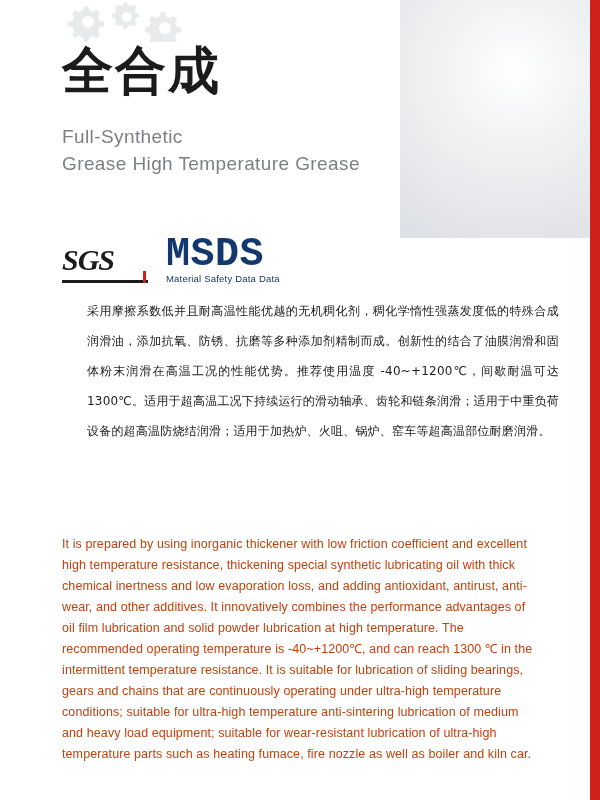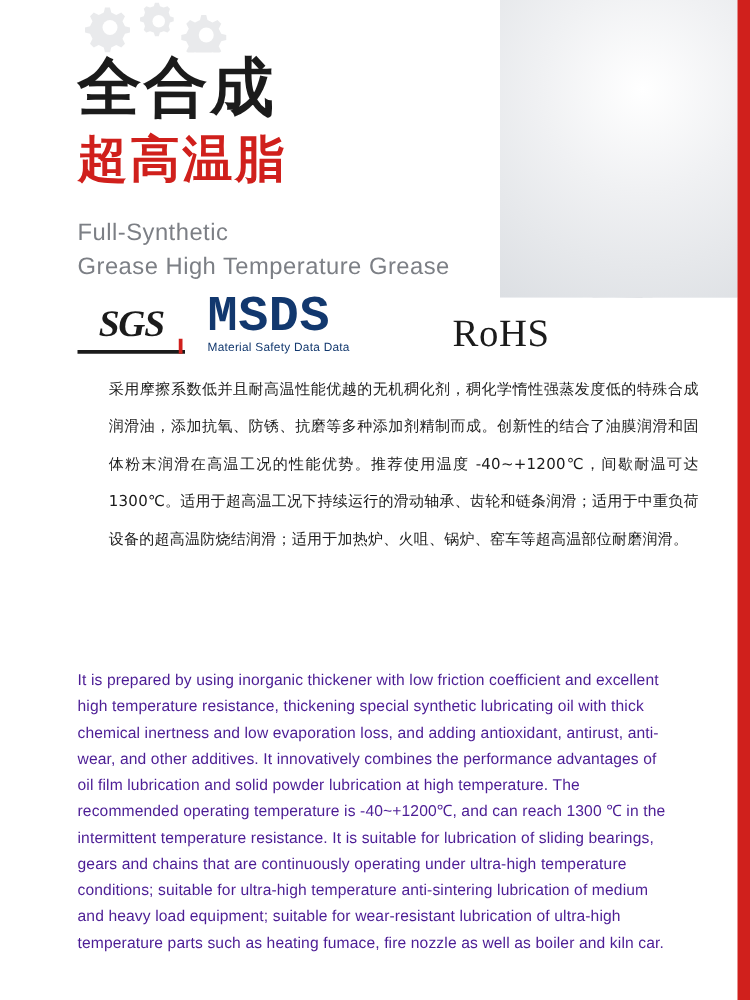--- a/index.html
+++ b/index.html
@@ -95,21 +95,20 @@
     width: 470px;
     height: 48px;
     display: flex;
     align-items: flex-end;
     gap: 18px;
   }
   .cert-sgs {
     position: relative;
     width: 86px;
     height: 40px;
-    text-align: center;
   }
   .cert-sgs .sgs-text {
     font-family: "Liberation Serif", serif;
     font-weight: bold;
     font-style: italic;
     font-size: 30px;
     color: #1b1b1b;
     letter-spacing: -1px;
     line-height: 32px;
   }
@@ -169,21 +168,21 @@
     margin-left: 25px;
   }
   
   .body-en {
     position: absolute;
     left: 62px;
     top: 534px;
     width: 472px;
     font-family: "Liberation Sans", sans-serif;
     font-size: 12.5px;
-    color: #4c1d95;
+    color: #c2410c;
     line-height: 21px;
     text-align: left;
     letter-spacing: 0.1px;
   }
 </style>
 </head>
 <body>
 
 <div class="page">
 
@@ -230,40 +229,36 @@
       <path d="M93 62 Q96 120 104 152 Q112 186 114 230 L106 230 Q104 186 97 152 Q92 120 93 62 Z" fill="#ffffff" opacity="0.55"></path>
 
       <path d="M78 170 Q94 162 110 172" stroke="#c7cbd0" stroke-width="2" fill="none" opacity="0.7"></path>
       <path d="M74 196 Q94 186 114 198" stroke="#c7cbd0" stroke-width="2" fill="none" opacity="0.6"></path>
       <path d="M70 220 Q94 210 118 222" stroke="#c7cbd0" stroke-width="2" fill="none" opacity="0.5"></path>
     </svg>
   </div>
 
   <div class="title-block">
     <div class="title-cn1">全合成</div>
-    <div class="title-cn2">超高温脂</div>
     <div class="title-en">
       <div>Full-Synthetic</div>
       <div>Grease High Temperature Grease</div>
     </div>
   </div>
 
   <div class="certs">
     <div class="cert-sgs">
       <div class="sgs-text">SGS</div>
       <div class="sgs-rule"></div>
       <div class="sgs-tick"></div>
     </div>
     <div class="cert-msds">
       <div class="msds-main">MSDS</div>
       <div class="msds-sub">Material Safety Data Data</div>
     </div>
-    <div class="cert-rohs">
-      <span>RoHS</span>
-    </div>
   </div>
 
   <div class="body-cn">采用摩擦系数低并且耐高温性能优越的无机稠化剂，稠化学惰性强蒸发度低的特殊合成润滑油，添加抗氧、防锈、抗磨等多种添加剂精制而成。创新性的结合了油膜润滑和固体粉末润滑在高温工况的性能优势。推荐使用温度 -40~+1200℃，间歇耐温可达 1300℃。适用于超高温工况下持续运行的滑动轴承、齿轮和链条润滑；适用于中重负荷设备的超高温防烧结润滑；适用于加热炉、火咀、锅炉、窑车等超高温部位耐磨润滑。</div>
 
   <div class="body-en">It is prepared by using inorganic thickener with low friction coefficient and excellent high temperature resistance, thickening special synthetic lubricating oil with thick chemical inertness and low evaporation loss, and adding antioxidant, antirust, anti-wear, and other additives. It innovatively combines the performance advantages of oil film lubrication and solid powder lubrication at high temperature. The recommended operating temperature is -40~+1200℃, and can reach 1300 ℃ in the intermittent temperature resistance. It is suitable for lubrication of sliding bearings, gears and chains that are continuously operating under ultra-high temperature conditions; suitable for ultra-high temperature anti-sintering lubrication of medium and heavy load equipment; suitable for wear-resistant lubrication of ultra-high temperature parts such as heating fumace, fire nozzle as well as boiler and kiln car.</div>
 
   <div class="right-bar"></div>
 
 </div>
 

